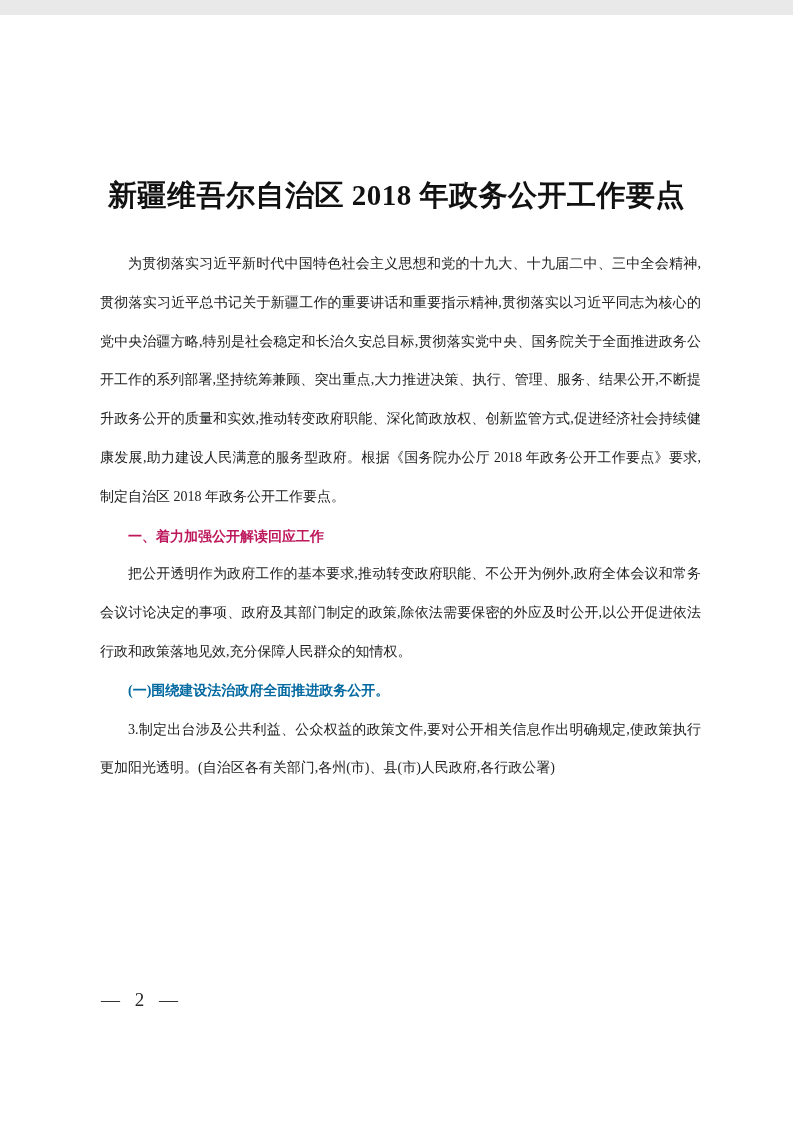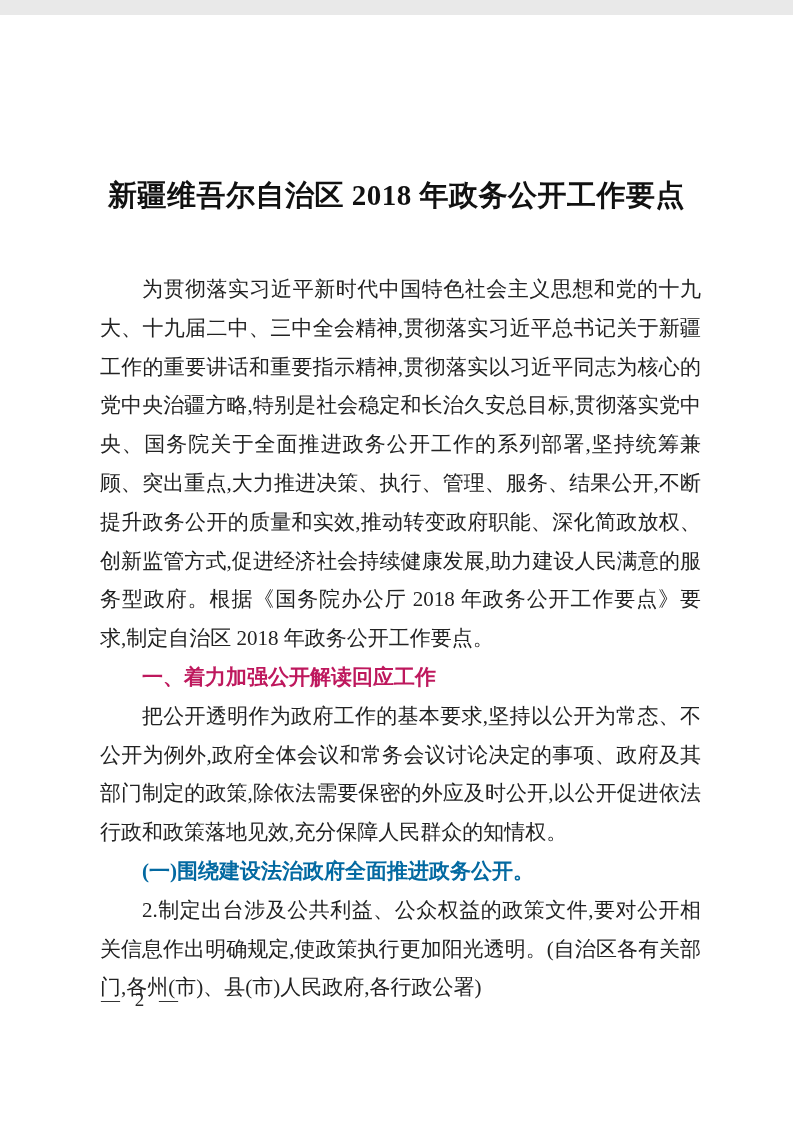--- a/index.html
+++ b/index.html
@@ -22,24 +22,24 @@
     width: 100%;
     text-align: center;
     font-size: 29px;
     font-weight: bold;
     color: #111111;
     letter-spacing: 0.5px;
     white-space: nowrap;
   }
   .doc-body {
     position: absolute;
-    top: 255px;
+    top: 230px;
     left: 100px;
     width: 601px;
-    font-size: 21px;
+    font-size: 14px;
     line-height: 38.8px;
     text-align: justify;
     color: #222222;
   }
   .para {
     text-indent: 2em;
     margin: 0;
   }
   .section-heading {
     font-family: "Liberation Sans", sans-serif;
@@ -64,20 +64,20 @@
 </head>
 <body>
 
 <div class="page">
 
   <h1 class="doc-title">新疆维吾尔自治区 2018 年政务公开工作要点</h1>
 
   <div class="doc-body">
     <p class="para">为贯彻落实习近平新时代中国特色社会主义思想和党的十九大、十九届二中、三中全会精神,贯彻落实习近平总书记关于新疆工作的重要讲话和重要指示精神,贯彻落实以习近平同志为核心的党中央治疆方略,特别是社会稳定和长治久安总目标,贯彻落实党中央、国务院关于全面推进政务公开工作的系列部署,坚持统筹兼顾、突出重点,大力推进决策、执行、管理、服务、结果公开,不断提升政务公开的质量和实效,推动转变政府职能、深化简政放权、创新监管方式,促进经济社会持续健康发展,助力建设人民满意的服务型政府。根据《国务院办公厅 2018 年政务公开工作要点》要求,制定自治区 2018 年政务公开工作要点。</p>
     <p class="para section-heading">一、着力加强公开解读回应工作</p>
-    <p class="para">把公开透明作为政府工作的基本要求,坚持以公开为常态、不公开为例外,政府全体会议和常务会议讨论决定的事项、政府及其部门制定的政策,除依法需要保密的外应及时公开,以公开促进依法行政和政策落地见效,充分保障人民群众的知情权。</p>
+    <p class="para">把公开透明作为政府工作的基本要求,推动转变政府职能、不公开为例外,政府全体会议和常务会议讨论决定的事项、政府及其部门制定的政策,除依法需要保密的外应及时公开,以公开促进依法行政和政策落地见效,充分保障人民群众的知情权。</p>
     <p class="para subsection-heading">(一)围绕建设法治政府全面推进政务公开。</p>
-    <p class="para">2.制定出台涉及公共利益、公众权益的政策文件,要对公开相关信息作出明确规定,使政策执行更加阳光透明。(自治区各有关部门,各州(市)、县(市)人民政府,各行政公署)</p>
+    <p class="para">3.制定出台涉及公共利益、公众权益的政策文件,要对公开相关信息作出明确规定,使政策执行更加阳光透明。(自治区各有关部门,各州(市)、县(市)人民政府,各行政公署)</p>
   </div>
 
   <div class="page-footer">— 2 —</div>
 
 </div>
 
 </body></html>

